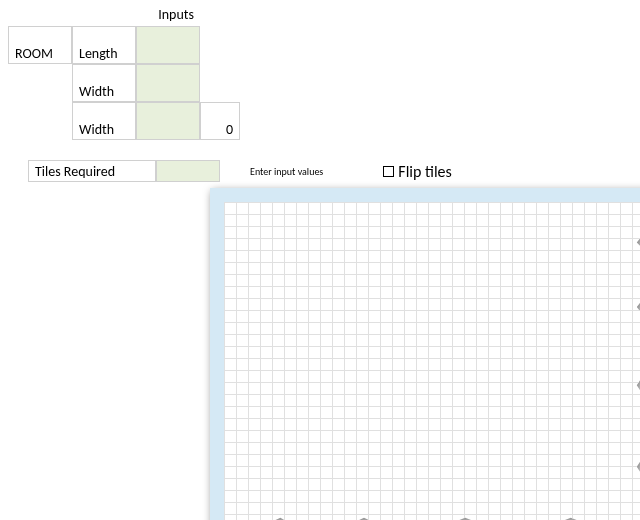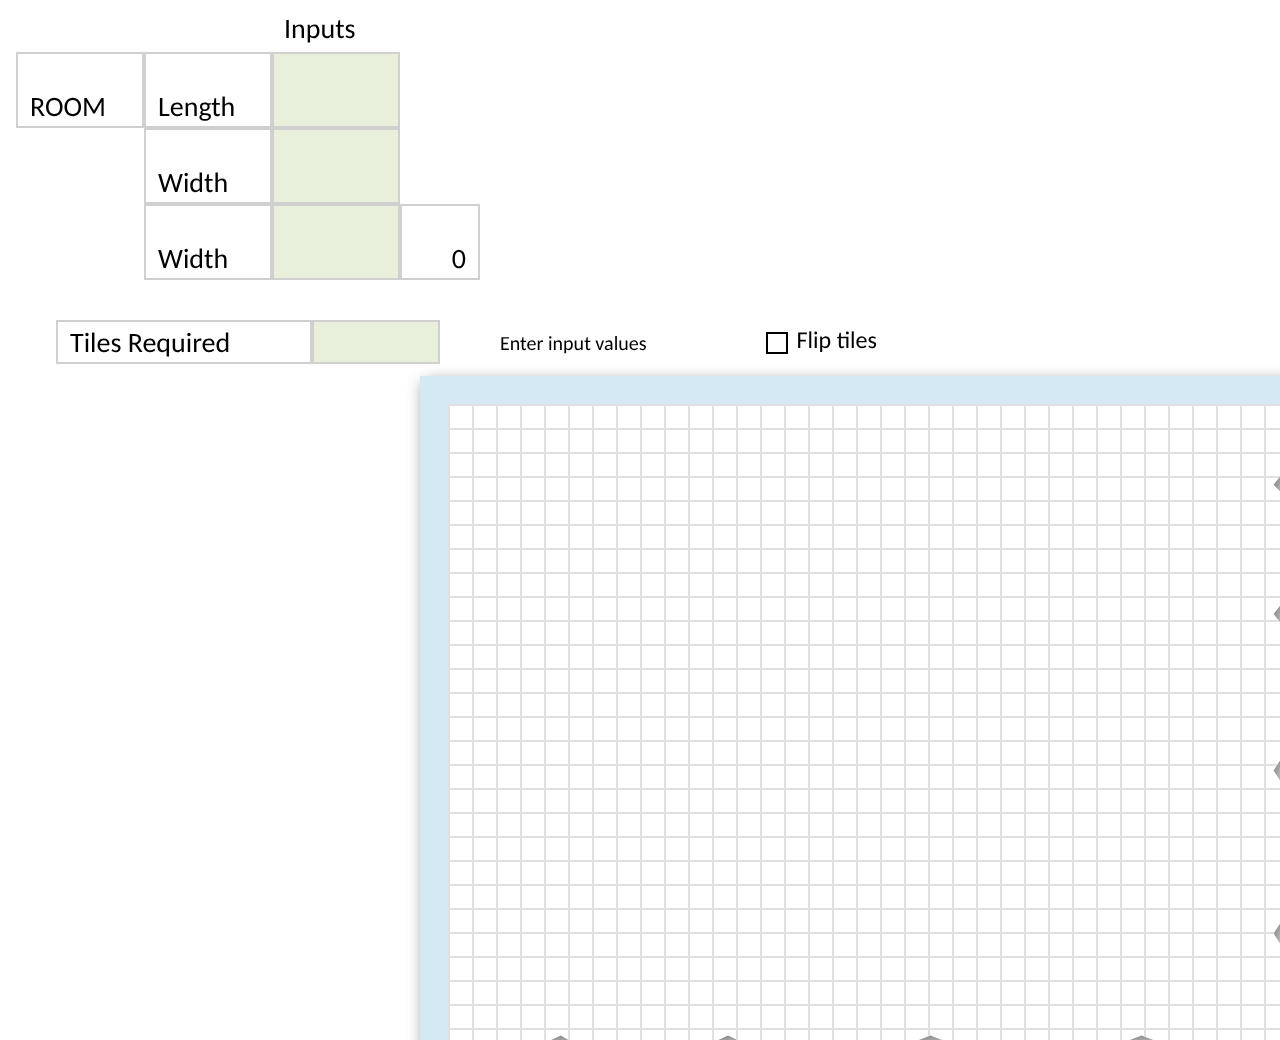--- a/index.html
+++ b/index.html
@@ -68,21 +68,21 @@
     height: 22px;
   }
   .req-msg {
     margin-left: 30px;
     font-size: 10px;
   }
   .flip-wrap {
     margin-left: 60px;
     display: flex;
     align-items: center;
-    font-size: 12px;
+    font-size: 16px;
   }
   .flip-box {
     width: 11px;
     height: 11px;
     border: 1px solid #000;
     margin-right: 4px;
     display: inline-block;
   }
 
   .paper-wrap {
@@ -121,21 +121,21 @@
 </style>
 </head>
 <body>
 
 <table class="inputs-table">
   <tbody>
       <tr>
     <td class="col-a"></td>
     <td class="col-b"></td>
     <td class="col-c">
-          <div class="cell-header" style="text-align:left">Inputs</div>
+          <div class="cell-header" style="text-align:right">Inputs</div>
         </td>
     <td class="col-d"></td>
     <td class="col-e"></td>
   </tr>
   <tr>
     <td>
           <div class="cell">ROOM</div>
         </td>
     <td>
           <div class="cell">Length</div>

